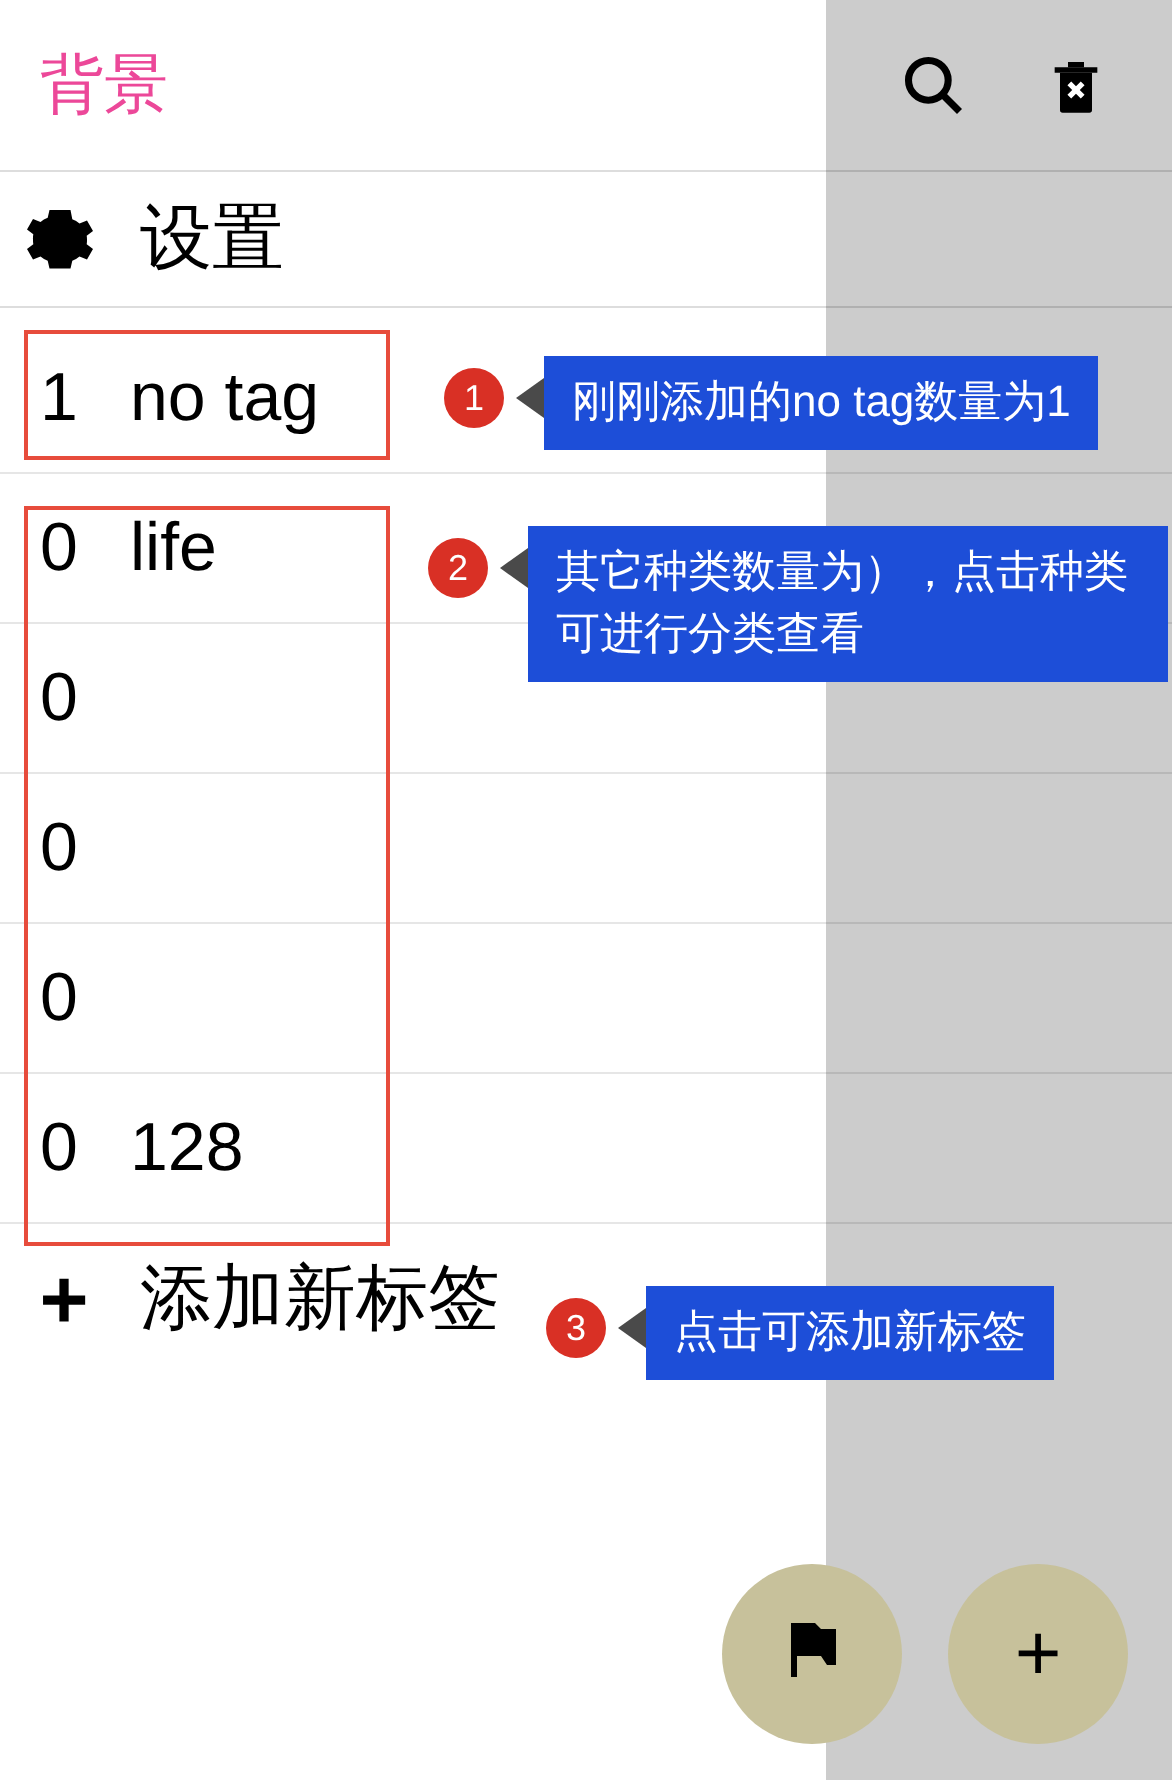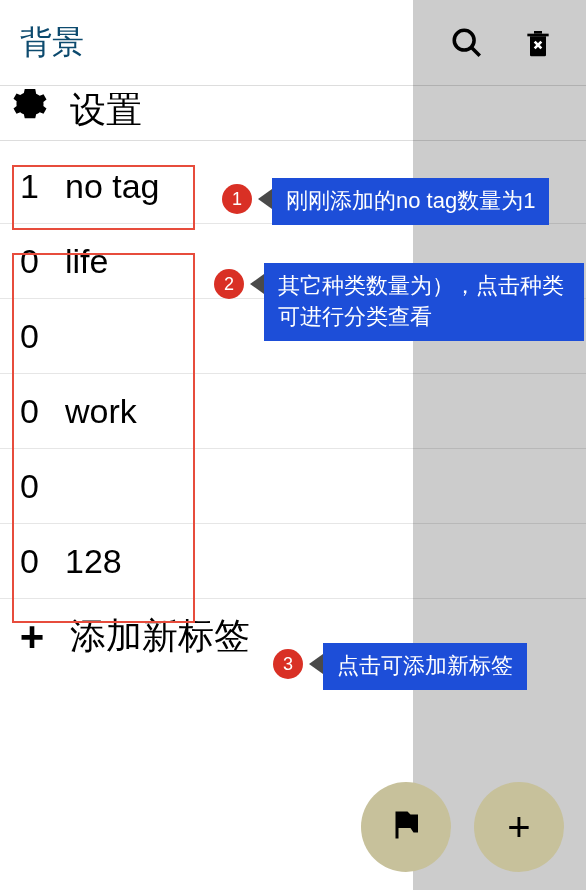--- a/index.html
+++ b/index.html
@@ -23,21 +23,21 @@
     }
     .header {
       height: 85px;
       display: flex;
       align-items: center;
       padding: 0 20px;
       position: relative;
     }
     .header-title {
       font-size: 32px;
-      color: #0c4a6e;
+      color: #ec4899;
     }
     .header-actions {
       position: absolute;
       right: 0;
       top: 0;
       height: 85px;
       display: flex;
       align-items: center;
       gap: 35px;
       padding-right: 30px;
@@ -45,22 +45,23 @@
     }
     .header-icon {
       width: 36px;
       height: 36px;
       display: flex;
       align-items: center;
       justify-content: center;
       cursor: pointer;
     }
     .settings-row {
-      height: 56px;
-      display: flex;
+      height: 69px;
+      display: flex;
+      align-items: center;
       padding: 0 12px;
       border-top: 1px solid #ddd;
       border-bottom: 1px solid #ddd;
       cursor: pointer;
     }
     .gear-icon {
       width: 36px;
       height: 36px;
       margin-right: 22px;
     }
@@ -217,21 +218,20 @@
   </div>
   <div class="tag-row">
     <span class="tag-count">0</span>
     <span class="tag-name">life</span>
   </div>
   <div class="tag-row">
     <span class="tag-count">0</span>
   </div>
   <div class="tag-row">
     <span class="tag-count">0</span>
-    <span class="tag-name">work</span>
   </div>
   <div class="tag-row">
     <span class="tag-count">0</span>
   </div>
   <div class="tag-row">
     <span class="tag-count">0</span>
     <span class="tag-name">128</span>
   </div>
 </div>
 

